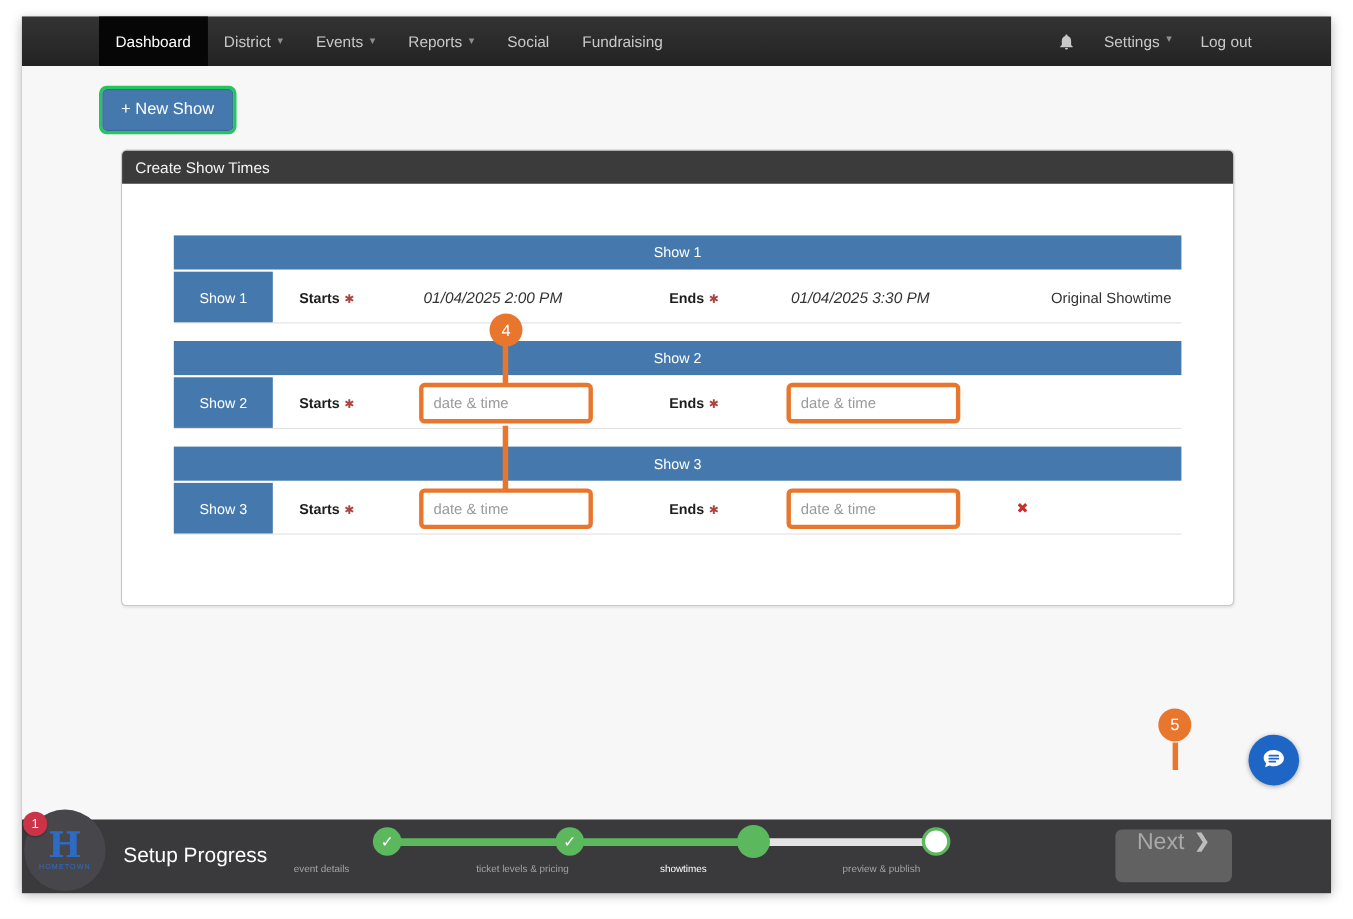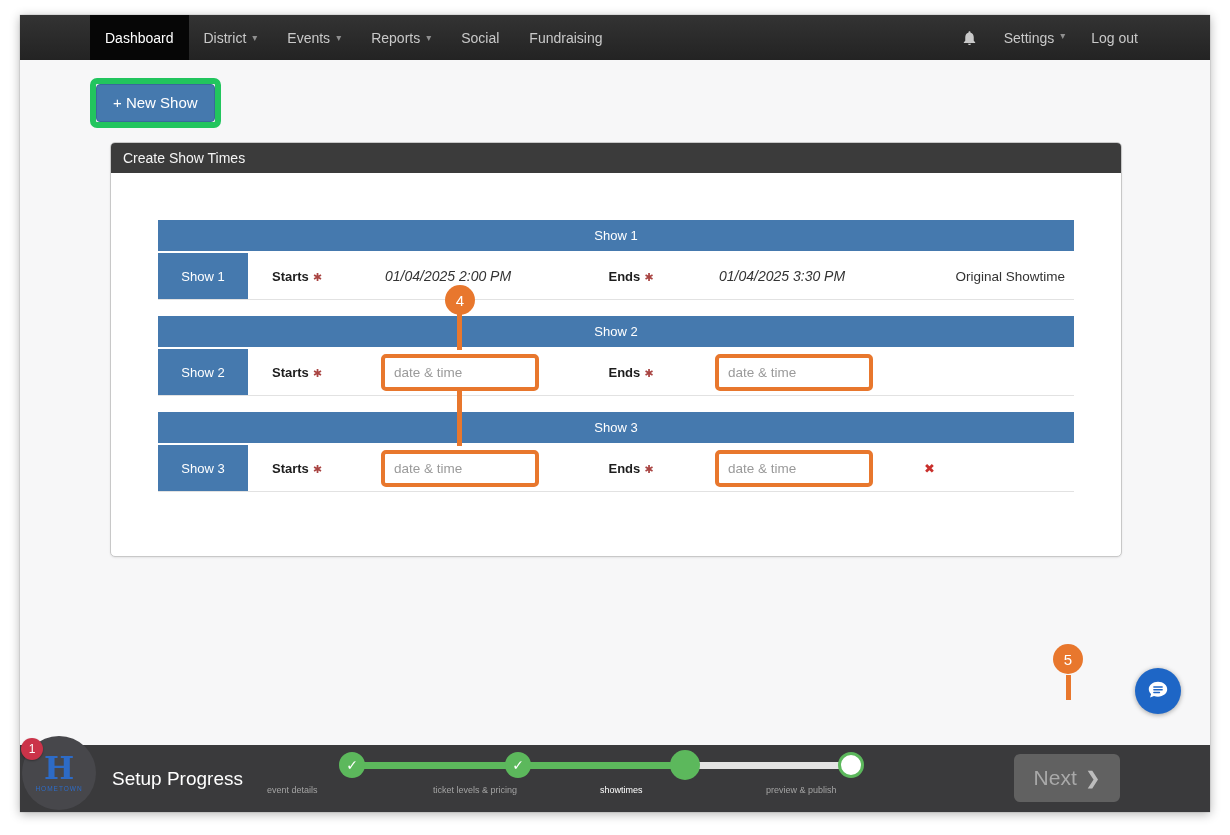--- a/index.html
+++ b/index.html
@@ -51,21 +51,21 @@
     height: 685px;
     padding: 18px 70px 0 70px;
   }
   .page-head { display: flex; justify-content: space-between; align-items: flex-start; }
   .page-title { font-size: 23px; font-weight: bold; color: #1d1d1d; letter-spacing: 0.2px; }
   .page-sub { margin-top: 3px; }
   .sub-tag { color: #3e8e2e; font-size: 13px; }
   .sub-text { color: #777777; font-size: 17px; margin-left: 5px; }
 
   .hl-wrap {
-    border: 6px solid #22c55e;
+    border: 3px solid #22c55e;
     border-radius: 7px;
     display: inline-block;
     line-height: 0;
   }
   .btn-new-show {
     background: #4579ae;
     border: 1px solid #3a699b;
     border-radius: 4px;
     color: #ffffff;
     font-size: 15px;
@@ -216,21 +216,21 @@
     position: absolute;
     right: 90px; top: 9px;
     height: 48px;
     padding: 0 20px;
     background: #616161;
     border: none;
     border-radius: 6px;
     color: #a9a9a9;
     font-size: 21px;
     font-family: "Liberation Sans", sans-serif;
-    display: flex; align-items: center;
+    display: flex; align-items: flex-start;
     cursor: pointer;
   }
   .btn-next .chev { font-size: 17px; margin-left: 9px; font-weight: bold; color: #bdbdbd; }
 
   
   .chat-fab {
     position: absolute;
     left: 1115px; top: 653px;
     width: 46px; height: 46px;
     border-radius: 50%;

